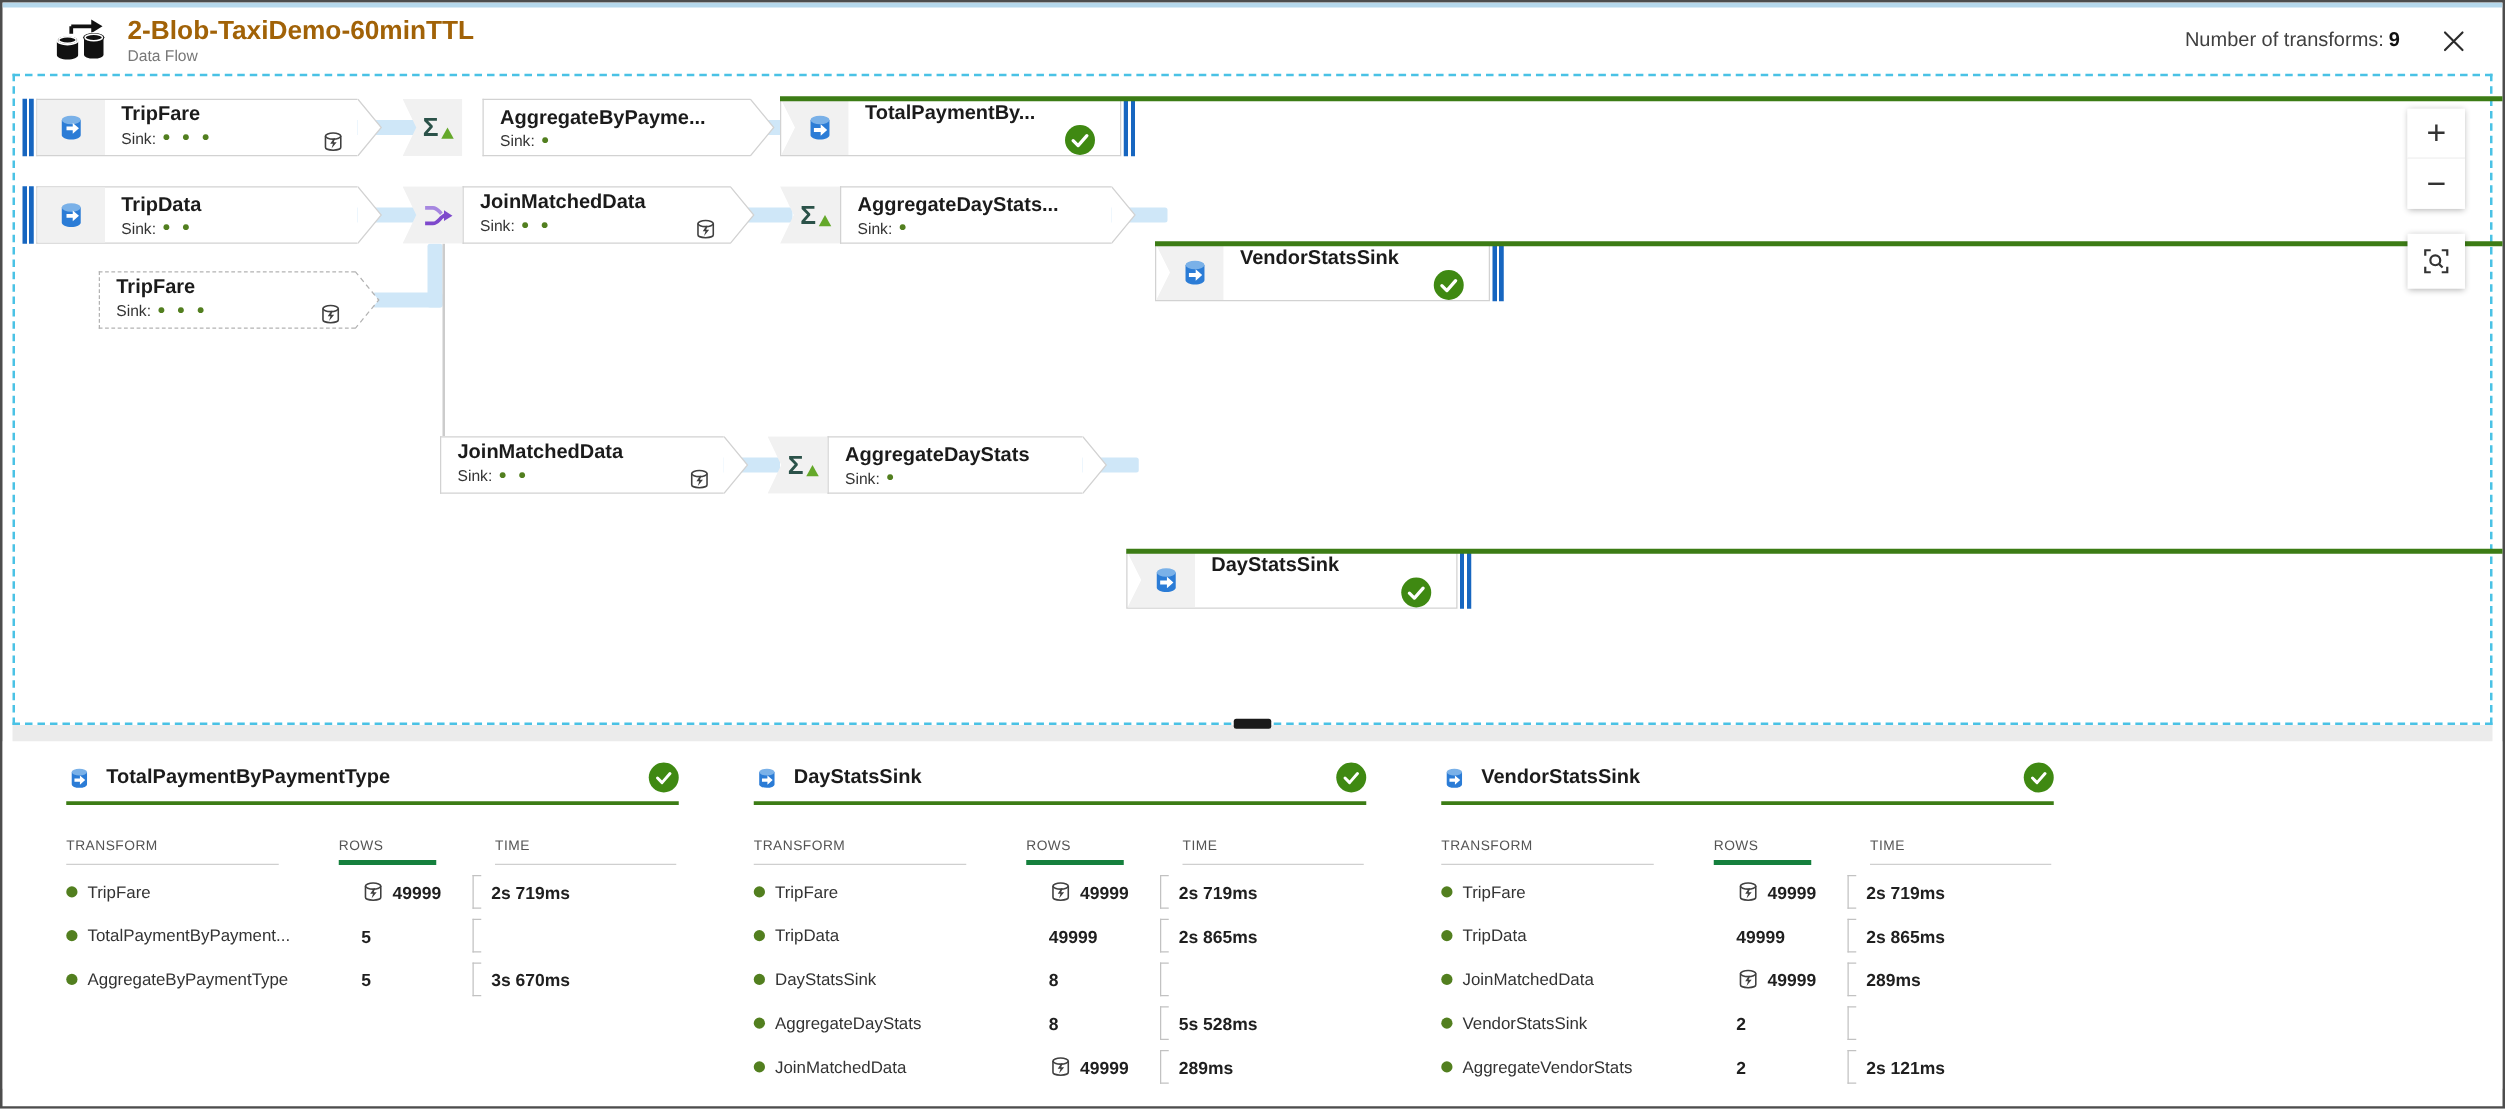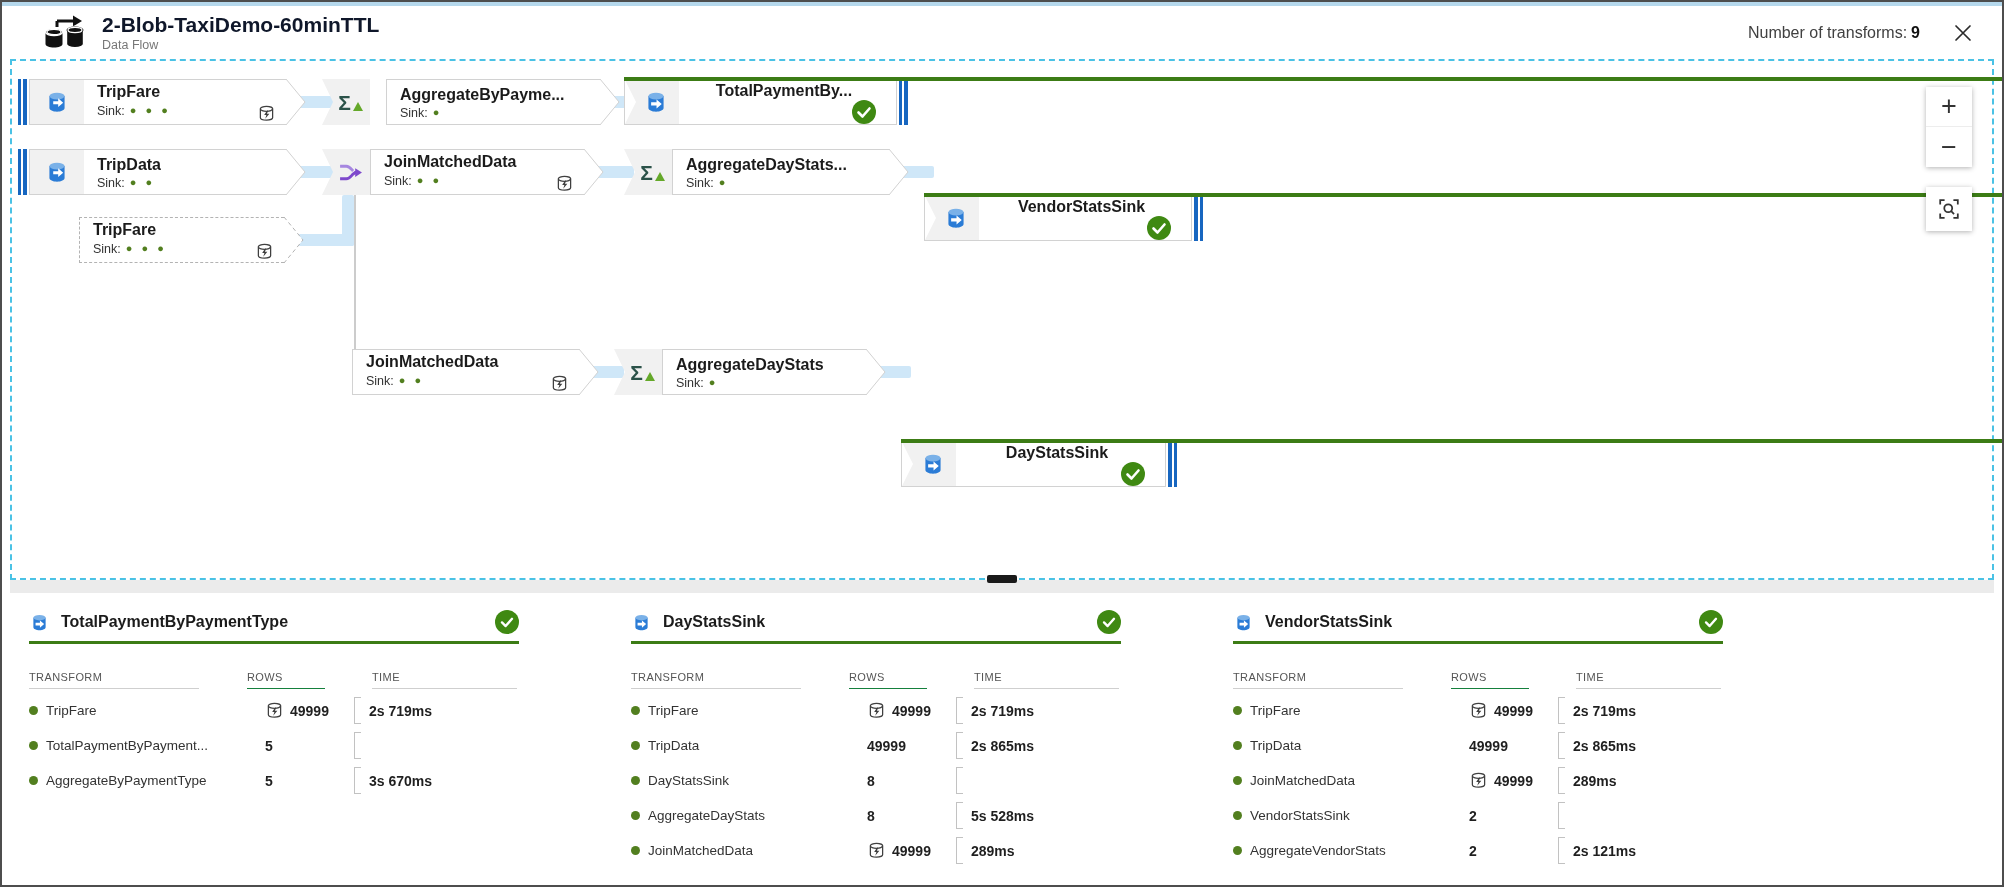--- a/index.html
+++ b/index.html
@@ -4,21 +4,21 @@
 <style>
   * { box-sizing: border-box; margin: 0; padding: 0; }
   body { font-family: "Liberation Sans", sans-serif; background:#fff; }
   .screen { position:relative; width:2004px; height:887px; border:2px solid #4d4d4d; background:#fff; overflow:hidden; }
   .topstrip { height:4px; background:#b5d8ec; }
 
   
   .hdr { height:53px; display:flex; align-items:center; padding:0 24px 0 40px; }
   .hdr-icon { width:46px; height:42px; margin-right:14px; flex:0 0 auto; }
   .hdr-titles { display:flex; flex-direction:column; justify-content:center; }
-  .hdr-title { font-size:21px; font-weight:600; color:#0f172a; line-height:1.15; }
+  .hdr-title { font-size:21px; font-weight:600; color:#a16207; line-height:1.15; }
   .hdr-sub { font-size:12.5px; color:#777; margin-top:1px; }
   .hdr-right { margin-left:auto; display:flex; align-items:center; gap:28px; }
   .transforms { font-size:16px; color:#404040; }
   .transforms b { color:#111; font-weight:700; margin-left:4px; }
   .close-btn { width:30px; height:30px; display:flex; align-items:center; justify-content:center; cursor:pointer; }
 
   
   .canvas { position:relative; margin:0 8px; height:521px; border:2px dashed #4ac2e5; background:#fff; }
   .conn { position:absolute; background:#cfe7f8; z-index:0; border-radius:2px; }
   .vline { position:absolute; width:2px; background:#cccccc; z-index:0; }
@@ -32,21 +32,21 @@
   .nicon { width:54px; flex:0 0 auto; background:#f1f1f1; display:flex; align-items:center; justify-content:center; }
   .nicon.notch { clip-path:polygon(0 0,100% 0,100% 100%,0 100%,11px 50%); padding-left:7px; }
   .nbody { flex:1; padding:5px 10px 4px 13px; display:flex; flex-direction:column; justify-content:center; min-width:0; }
   .ntitle { font-size:16px; font-weight:600; color:#1b1b1b; white-space:nowrap; line-height:1.2; }
   .nsink { display:flex; align-items:flex-start; font-size:12.5px; color:#333; margin-top:2px; }
   .ndots { color:#527f1f; font-size:11px; letter-spacing:3px; margin-left:5px; }
   .ncache { margin-left:auto; display:flex; }
   .ntip { flex:0 0 auto; }
   .sinknode { position:relative; }
   .sinknode::after { content:""; position:absolute; left:0; right:0; top:-2px; height:4px; background:#3c7c15; }
-  .sinkrow { flex-direction:column; align-items:center; }
+  .sinkrow { flex-direction:column; align-items:flex-start; }
   .sinkrow .ntitle { margin-right:10px; }
   .checkml { margin-left:auto; margin-right:10px; }
   .check { width:24px; height:24px; border-radius:50%; background:#3f8912; display:flex; align-items:center; justify-content:center; flex:0 0 auto; }
 
   .seg { position:absolute; width:48px; height:46px; background:#f1f1f1; z-index:1;
          clip-path:polygon(0 0,100% 0,100% 100%,0 100%,11px 50%);
          display:flex; align-items:center; justify-content:center; padding-left:9px; }
   .sigma { font-size:21px; font-weight:700; color:#2b5249; line-height:1; }
   .tri { width:0; height:0; border-left:5px solid transparent; border-right:5px solid transparent;
          border-bottom:9px solid #64a829; margin:8px 0 0 2px; }
@@ -60,29 +60,29 @@
   .fitcard { position:absolute; right:20px; top:126px; width:46px; height:44px; background:#fff;
              box-shadow:0 1px 5px rgba(0,0,0,.3); display:flex; align-items:center; justify-content:center;
              cursor:pointer; z-index:3; }
 
   
   .splitter { position:relative; height:13px; background:#ebebeb; margin:0 8px; }
   .handle { position:absolute; left:50%; top:-5px; transform:translateX(-50%);
             width:30px; height:8px; background:#1a1a1a; border-radius:2px; cursor:row-resize; z-index:4; }
 
   
-  .tables { display:flex; padding:14px 0 0 27px; column-gap:112px; background:#fff; }
+  .tables { display:flex; padding:14px 0 0 51px; column-gap:60px; background:#fff; }
   .stable { width:490px; flex:0 0 auto; }
   .t-head { display:flex; align-items:center; height:30px; }
   .t-title { font-size:16px; font-weight:700; color:#1b1b1b; margin-left:11px; }
   .t-check { margin-left:auto; }
   .greenline { height:3px; background:#3c7c15; margin-top:4px; }
   .t-cols { display:flex; margin-top:27px; font-size:11px; color:#555; letter-spacing:.4px; }
   .t-cols .c1 { width:170px; border-bottom:1px solid #cfcfcf; padding-bottom:5px; margin-right:48px; }
-  .t-cols .c2 { width:78px;  border-bottom:1px solid #15803d; padding-bottom:5px; margin-right:47px; }
+  .t-cols .c2 { width:78px;  border-bottom:4px solid #15803d; padding-bottom:5px; margin-right:47px; }
   .t-cols .c3 { width:145px; border-bottom:1px solid #cfcfcf; padding-bottom:5px; }
   .t-rows { margin-top:4px; }
   .t-row { display:flex; align-items:center; height:35px; }
   .r-name { width:236px; display:flex; align-items:center; font-size:13.5px; color:#333; }
   .gdot { width:9px; height:9px; border-radius:50%; background:#527f1f; margin-right:8px; flex:0 0 auto; }
   .r-rows { width:89px; display:flex; align-items:center; font-size:14px; font-weight:600; color:#1f1f1f; }
   .row-cache { margin-right:6px; display:flex; }
   .r-time { display:flex; align-items:center; }
   .bracket { width:7px; height:27px; border-left:1px solid #c2c2c2; border-top:1px solid #c2c2c2;
              border-bottom:1px solid #c2c2c2; }

